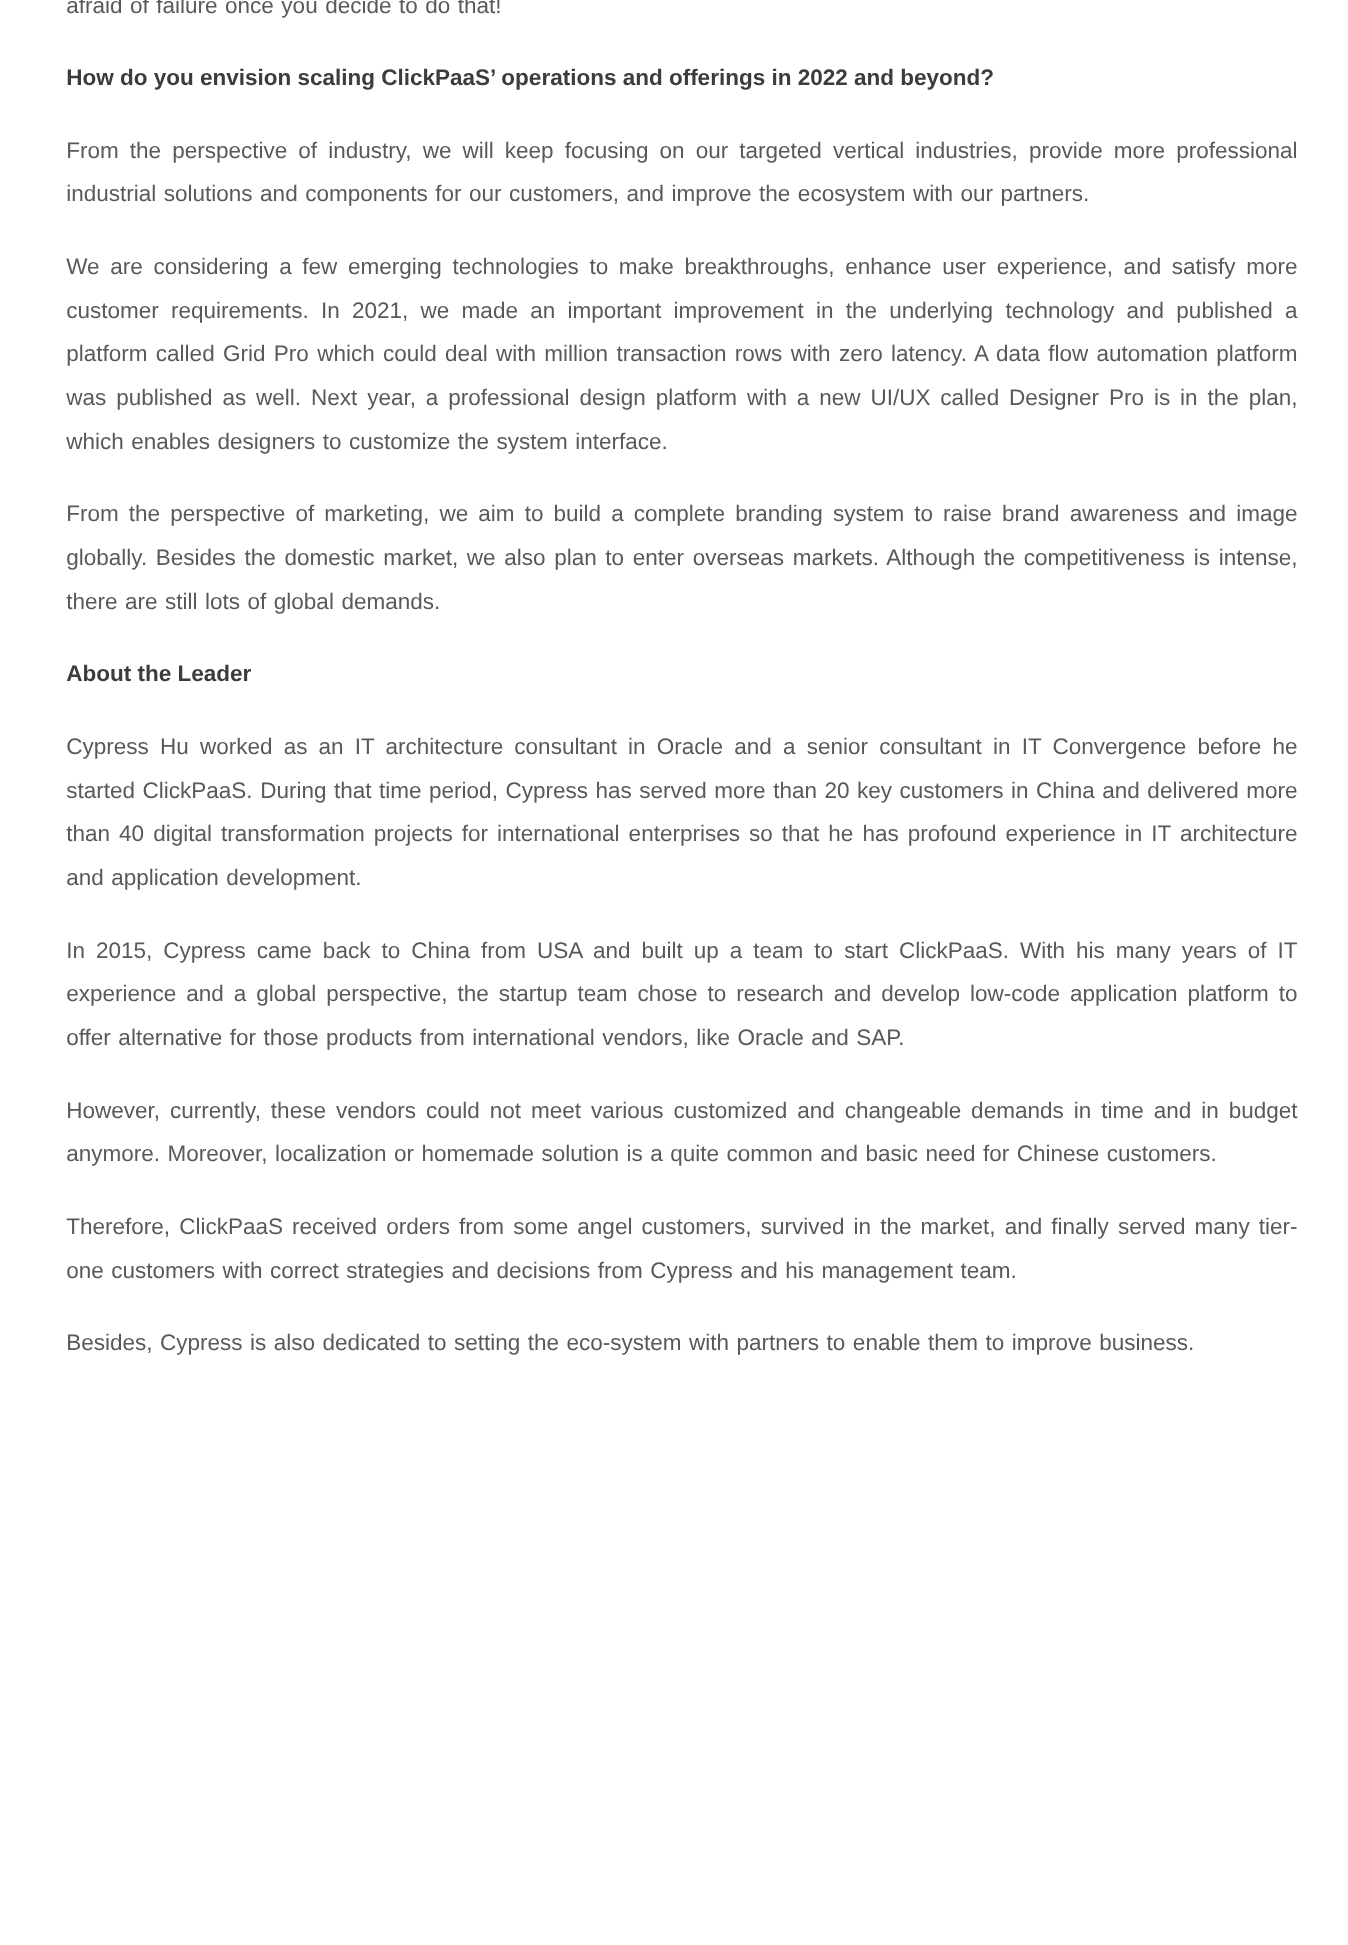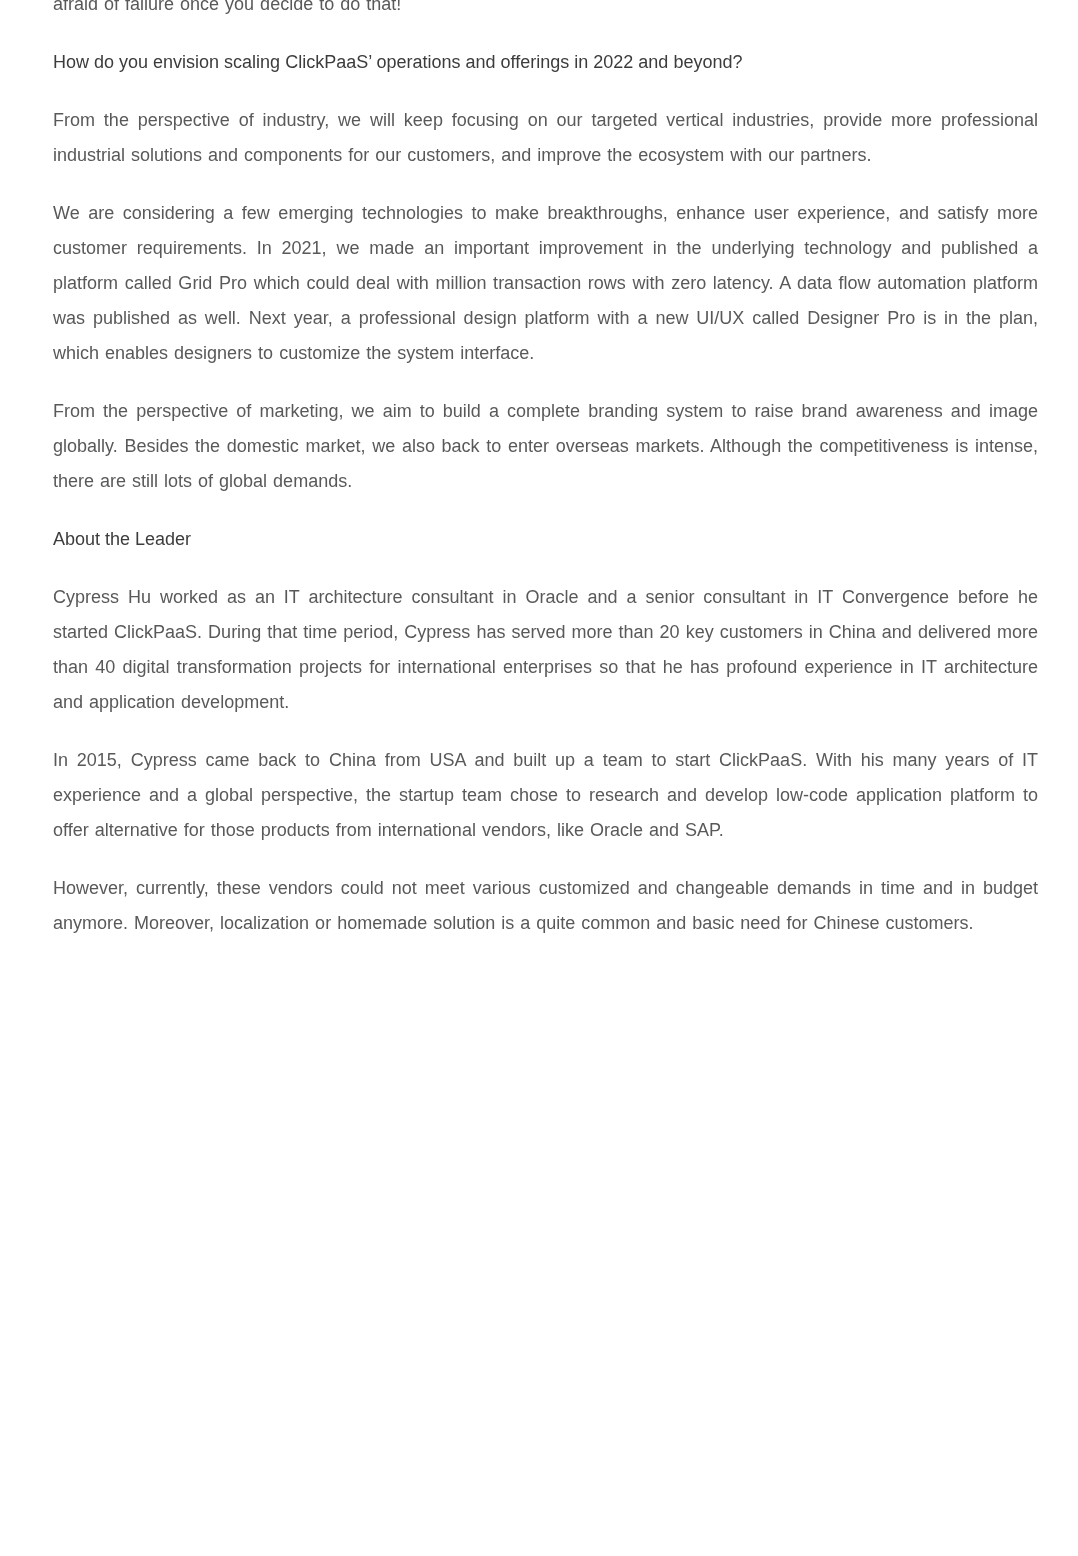--- a/index.html
+++ b/index.html
@@ -20,34 +20,36 @@
     line-height: 35px;
     color: #595959;
     text-align: justify;
     margin: 23px 0;
     word-spacing: 1px;
   }
   .heading {
     font-size: 18px;
     line-height: 35px;
     color: #3c3c3c;
-    font-weight: 400;
+    font-weight: 700;
     text-align: left;
     margin: 23px 0;
   }
   .article-body > :first-child {
     margin-top: 0;
   }
 </style>
 </head>
 <body>
 
 <article class="article-body">
     <p class="para">afraid of failure once you decide to do that!</p>
     <h3 class="heading">How do you envision scaling ClickPaaS’ operations and offerings in 2022 and beyond?</h3>
     <p class="para">From the perspective of industry, we will keep focusing on our targeted vertical industries, provide more professional industrial solutions and components for our customers, and improve the ecosystem with our partners.</p>
     <p class="para">We are considering a few emerging technologies to make breakthroughs, enhance user experience, and satisfy more customer requirements. In 2021, we made an important improvement in the underlying technology and published a platform called Grid Pro which could deal with million transaction rows with zero latency. A data flow automation platform was published as well. Next year, a professional design platform with a new UI/UX called Designer Pro is in the plan, which enables designers to customize the system interface.</p>
-    <p class="para">From the perspective of marketing, we aim to build a complete branding system to raise brand awareness and image globally. Besides the domestic market, we also back to enter overseas markets. Although the competitiveness is intense, there are still lots of global demands.</p>
+    <p class="para">From the perspective of marketing, we aim to build a complete branding system to raise brand awareness and image globally. Besides the domestic market, we also plan to enter overseas markets. Although the competitiveness is intense, there are still lots of global demands.</p>
     <h3 class="heading">About the Leader</h3>
     <p class="para">Cypress Hu worked as an IT architecture consultant in Oracle and a senior consultant in IT Convergence before he started ClickPaaS. During that time period, Cypress has served more than 20 key customers in China and delivered more than 40 digital transformation projects for international enterprises so that he has profound experience in IT architecture and application development.</p>
     <p class="para">In 2015, Cypress came back to China from USA and built up a team to start ClickPaaS. With his many years of IT experience and a global perspective, the startup team chose to research and develop low-code application platform to offer alternative for those products from international vendors, like Oracle and SAP.</p>
     <p class="para">However, currently, these vendors could not meet various customized and changeable demands in time and in budget anymore. Moreover, localization or homemade solution is a quite common and basic need for Chinese customers.</p>
+    <p class="para">Therefore, ClickPaaS received orders from some angel customers, survived in the market, and finally served many tier-one customers with correct strategies and decisions from Cypress and his management team.</p>
+    <p class="para">Besides, Cypress is also dedicated to setting the eco-system with partners to enable them to improve business.</p>
   </article>
 
 </body></html>

